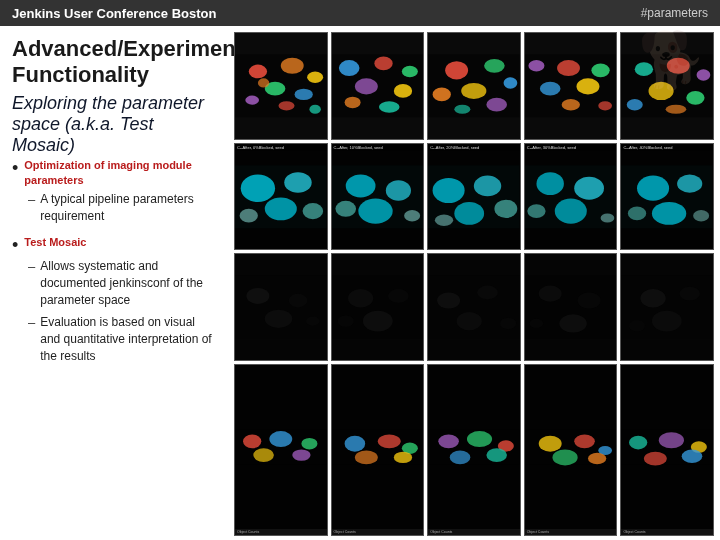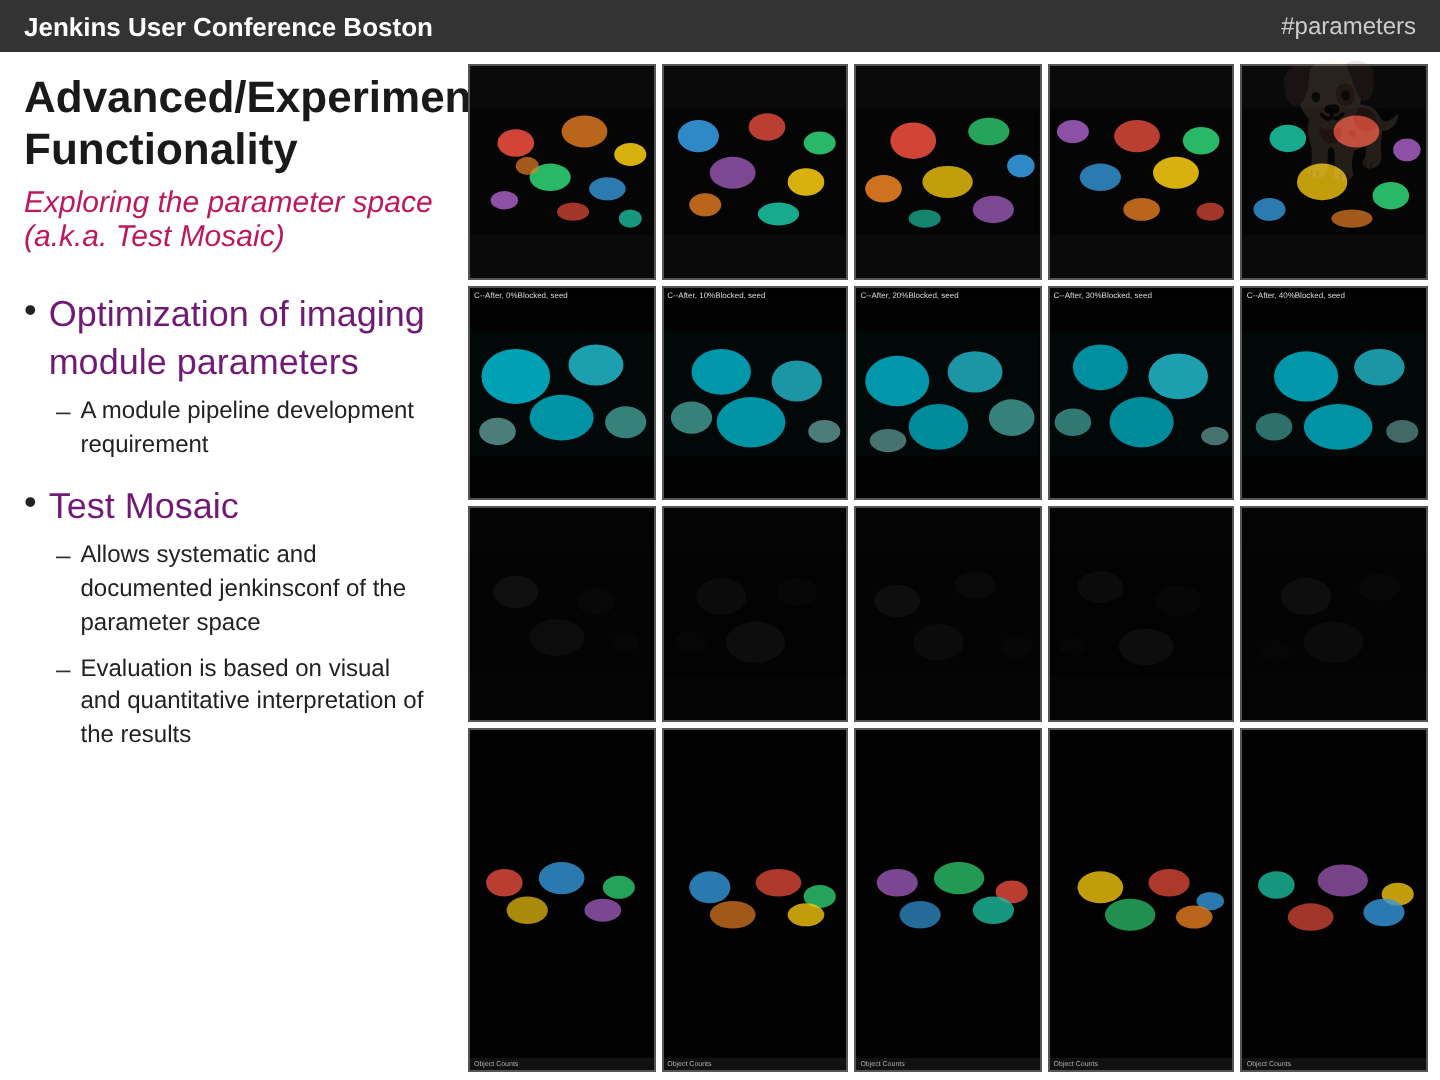--- a/index.html
+++ b/index.html
@@ -45,24 +45,24 @@
 
     .slide-title {
       font-size: 22px;
       font-weight: bold;
       color: #1a1a1a;
       line-height: 1.2;
       margin-bottom: 4px;
     }
 
     .slide-subtitle {
-      font-size: 15px;
+      font-size: 18px;
       font-style: italic;
-      color: #be185d;
-      margin-bottom: 18px;
+      color: #0f172a;
+      margin-bottom: 2px;
     }
 
     .bullet-section {
       margin-bottom: 10px;
     }
 
     .bullet-main {
       display: flex;
       align-items: flex-start;
       margin-bottom: 4px;
@@ -70,23 +70,23 @@
 
     .bullet-dot {
       font-size: 18px;
       line-height: 1;
       margin-right: 6px;
       margin-top: 1px;
       color: #222;
     }
 
     .bullet-main-text {
-      font-size: 18px;
-      font-weight: normal;
-      color: #701a75;
+      font-size: 11px;
+      font-weight: bold;
+      color: #b91c1c;
       line-height: 1.35;
     }
 
     .sub-bullets {
       margin-left: 16px;
       margin-top: 4px;
     }
 
     .sub-bullet {
       display: flex;
@@ -203,21 +203,21 @@
     <div class="slide-subtitle">Exploring the parameter space (a.k.a. Test Mosaic)</div>
 
     <div class="bullet-section">
       <div class="bullet-main">
         <span class="bullet-dot">•</span>
         <span class="bullet-main-text">Optimization of imaging module parameters</span>
       </div>
       <div class="sub-bullets">
         <div class="sub-bullet">
           <span class="sub-bullet-dash">–</span>
-          <span class="sub-bullet-text">A module pipeline development requirement</span>
+          <span class="sub-bullet-text">A typical pipeline parameters requirement</span>
         </div>
       </div>
     </div>
 
     <div class="bullet-section">
       <div class="bullet-main">
         <span class="bullet-dot">•</span>
         <span class="bullet-main-text">Test Mosaic</span>
       </div>
       <div class="sub-bullets">

